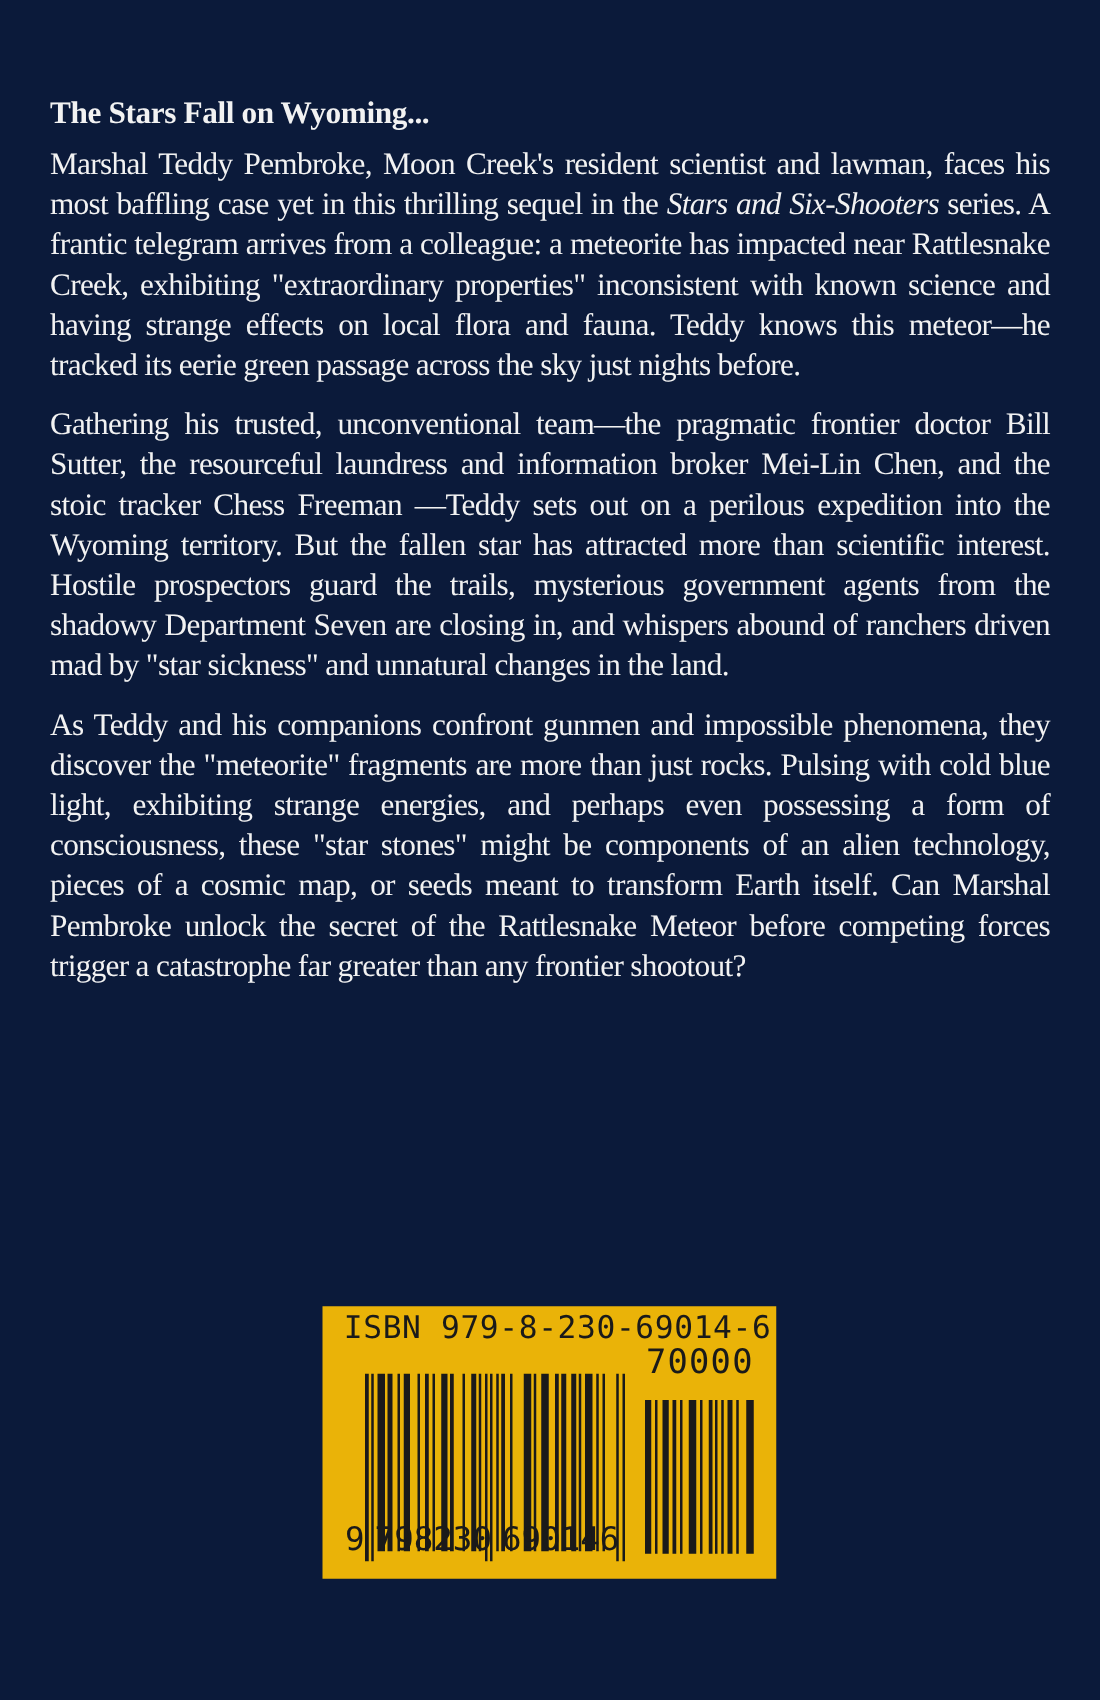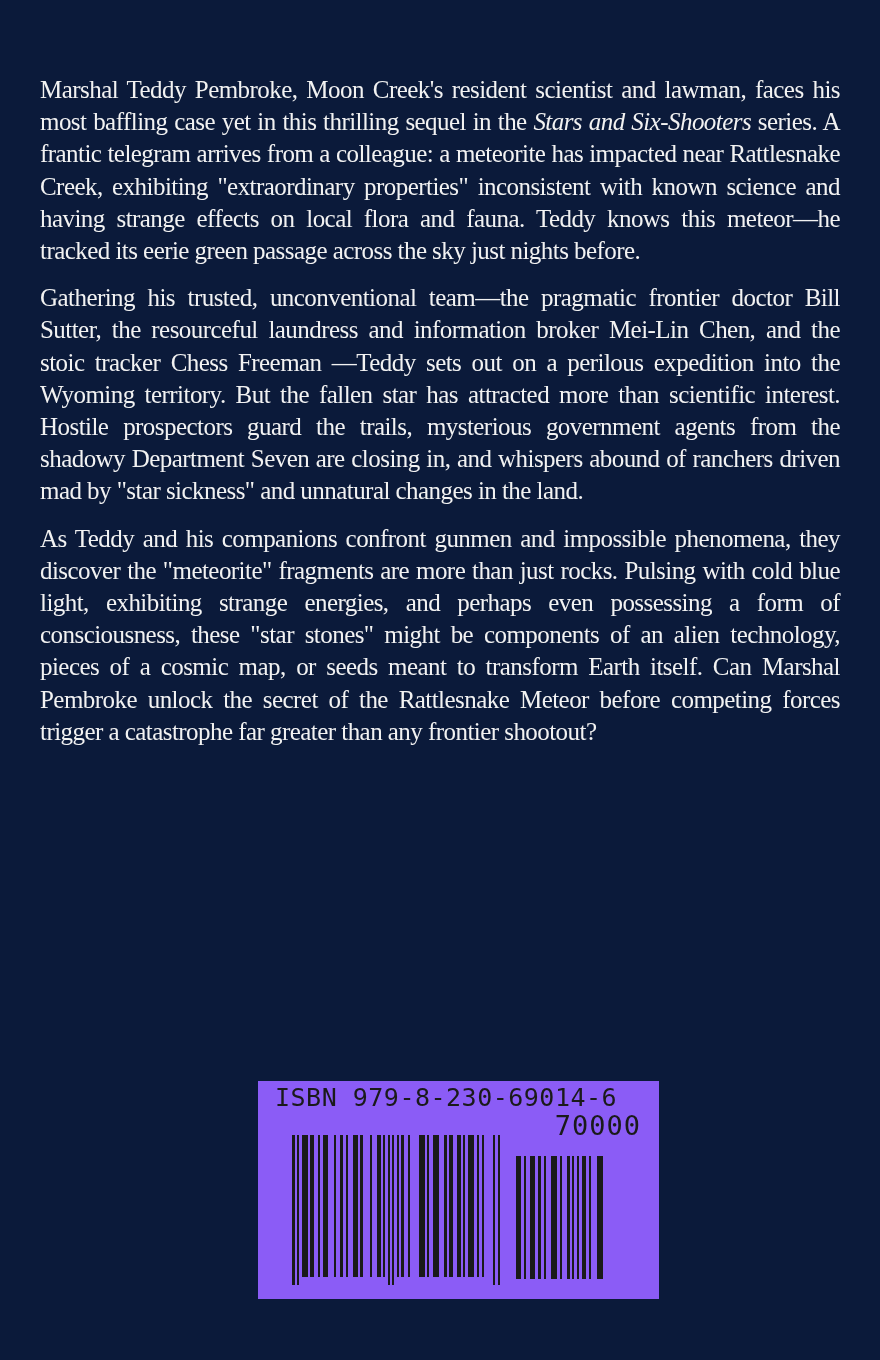--- a/index.html
+++ b/index.html
@@ -19,22 +19,22 @@
   }
   .para {
     font-size: 25px; line-height: 32.2px;
     text-align: justify; margin: 0 0 15px 0;
     letter-spacing: -0.55px; word-spacing: 0px;
     transform-origin: left top;
     font-family: Liberation Serif, serif;
   }
   .para em { font-style: italic; }
   .barcode-box {
-    position: absolute; left: 258px; top: 1081px;
-    width: 401px; height: 218px; background: #8b5cf6;
+    position: absolute; left: 258px; top: 1045px;
+    width: 363px; height: 218px; background: #eab308;
   }
   .isbn-text {
     position: absolute; left: 17px; top: 2px;
     font-family: "DejaVu Sans Mono", "Liberation Mono", monospace;
     font-size: 25px; color: #1a1a1a; letter-spacing: 0.5px;
   }
   .price-code {
     position: absolute; right: 18px; top: 29px;
     font-family: "DejaVu Sans Mono", "Liberation Mono", monospace;
     font-size: 27px; color: #1a1a1a; letter-spacing: 1px;
@@ -44,20 +44,21 @@
     font-family: "DejaVu Sans Mono", "Liberation Mono", monospace;
     font-size: 26px; color: #1a1a1a; letter-spacing: 0px;
   }
   .bars { position: absolute; left: 0; top: 0; width: 363px; height: 218px; }
   .bar { position: absolute; background: #1a1a1a; }
 </style>
 </head>
 <body>
 
 <div class="content">
+  <div class="heading">The Stars Fall on Wyoming...</div>
 
   <p class="para"><span>Marshal Teddy Pembroke, Moon Creek's resident scientist and lawman, faces his most baffling case yet in this thrilling sequel in the </span><em>Stars and Six-Shooters</em><span> series. A frantic telegram arrives from a colleague: a meteorite has impacted near Rattlesnake Creek, exhibiting "extraordinary properties" inconsistent with known science and having strange effects on local flora and fauna. Teddy knows this meteor—he tracked its eerie green passage across the sky just nights before.</span></p>
 
   <p class="para">Gathering his trusted, unconventional team—the pragmatic frontier doctor Bill Sutter, the resourceful laundress and information broker Mei-Lin Chen, and the stoic tracker Chess Freeman —Teddy sets out on a perilous expedition into the Wyoming territory. But the fallen star has attracted more than scientific interest. Hostile prospectors guard the trails, mysterious government agents from the shadowy Department Seven are closing in, and whispers abound of ranchers driven mad by "star sickness" and unnatural changes in the land.</p>
 
   <p class="para">As Teddy and his companions confront gunmen and impossible phenomena, they discover the "meteorite" fragments are more than just rocks. Pulsing with cold blue light, exhibiting strange energies, and perhaps even possessing a form of consciousness, these "star stones" might be components of an alien technology, pieces of a cosmic map, or seeds meant to transform Earth itself. Can Marshal Pembroke unlock the secret of the Rattlesnake Meteor before competing forces trigger a catastrophe far greater than any frontier shootout?</p>
 </div>
 
 <div class="barcode-box">
   <div class="isbn-text">ISBN 979-8-230-69014-6</div>
@@ -103,13 +104,14 @@
     <div class="bar" style="left:286px;top:75px;width:2px;height:123px"></div>
     <div class="bar" style="left:293px;top:75px;width:6px;height:123px"></div>
     <div class="bar" style="left:302px;top:75px;width:2px;height:123px"></div>
     <div class="bar" style="left:309px;top:75px;width:3px;height:123px"></div>
     <div class="bar" style="left:314px;top:75px;width:2px;height:123px"></div>
     <div class="bar" style="left:319px;top:75px;width:2px;height:123px"></div>
     <div class="bar" style="left:324px;top:75px;width:4px;height:123px"></div>
     <div class="bar" style="left:331px;top:75px;width:2px;height:123px"></div>
     <div class="bar" style="left:339px;top:75px;width:6px;height:123px"></div>
   </div>
+  <div class="digits-bottom"><span>9</span><span style="display:inline-block;width:8px"></span><span>798230</span><span style="display:inline-block;width:8px"></span><span>690146</span></div>
 </div>
 
 </body></html>

